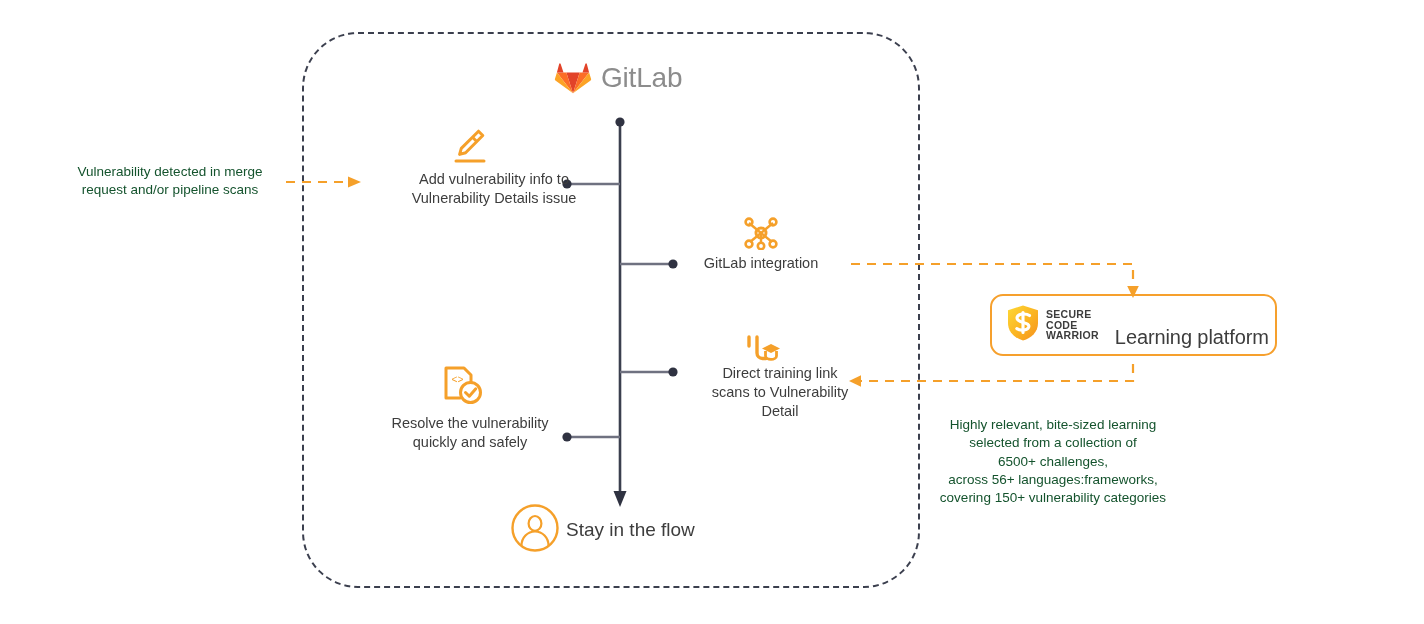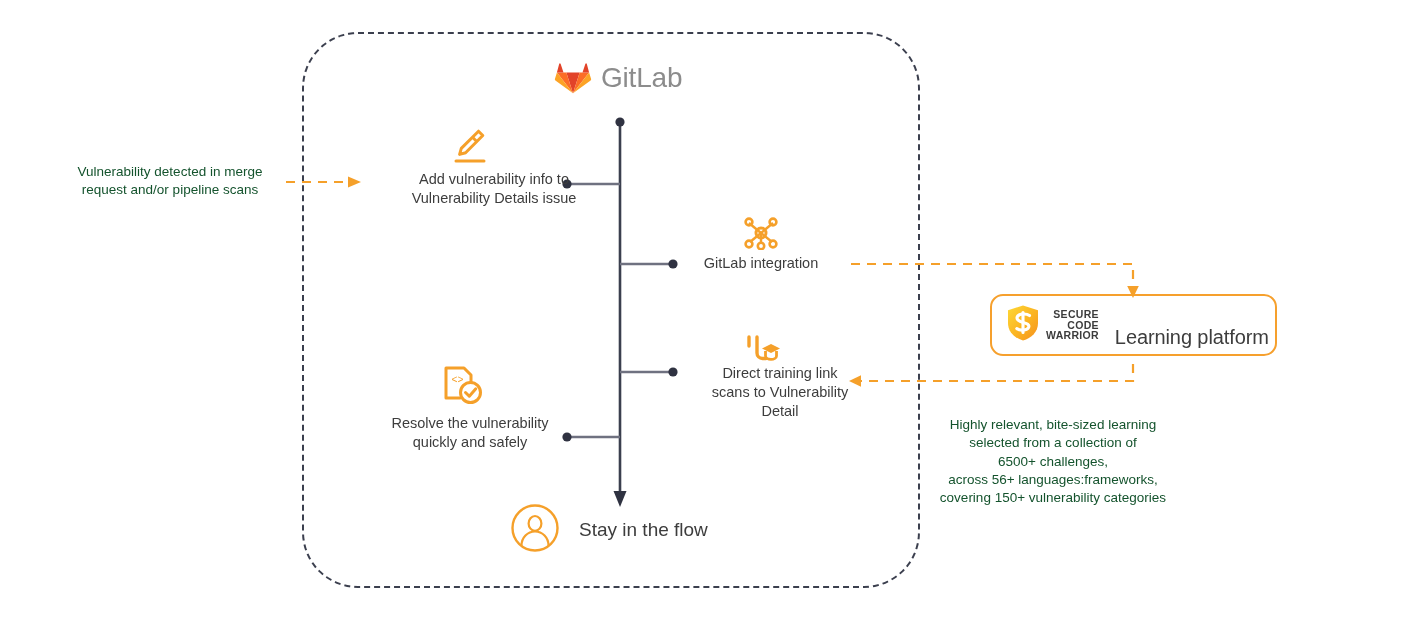--- a/index.html
+++ b/index.html
@@ -99,21 +99,20 @@
   .scw-logo-row {
     display: flex;
     align-items: center;
     gap: 6px;
   }
   .scw-wordmark {
     display: flex;
     flex-direction: column;
     justify-content: center;
     line-height: 1.04;
-    text-align: right;
   }
   .scw-wordmark span {
     font-size: 10.5px;
     font-weight: bold;
     letter-spacing: 0.3px;
     color: #3c3c3c;
   }
   .learning-platform {
     font-size: 20px;
     color: #3d3d3d;
@@ -121,21 +120,21 @@
     margin-top: 24px;
   }
 
   
   .stay-row {
     position: absolute;
     left: 510px;
     top: 503px;
     display: flex;
     align-items: center;
-    gap: 19px;
+    gap: 6px;
   }
   .stay-text {
     font-size: 19px;
     color: #3d3d3d;
   }
 
   .dash-layer {
     position: absolute;
     left: 0; top: 0;
     pointer-events: none;

